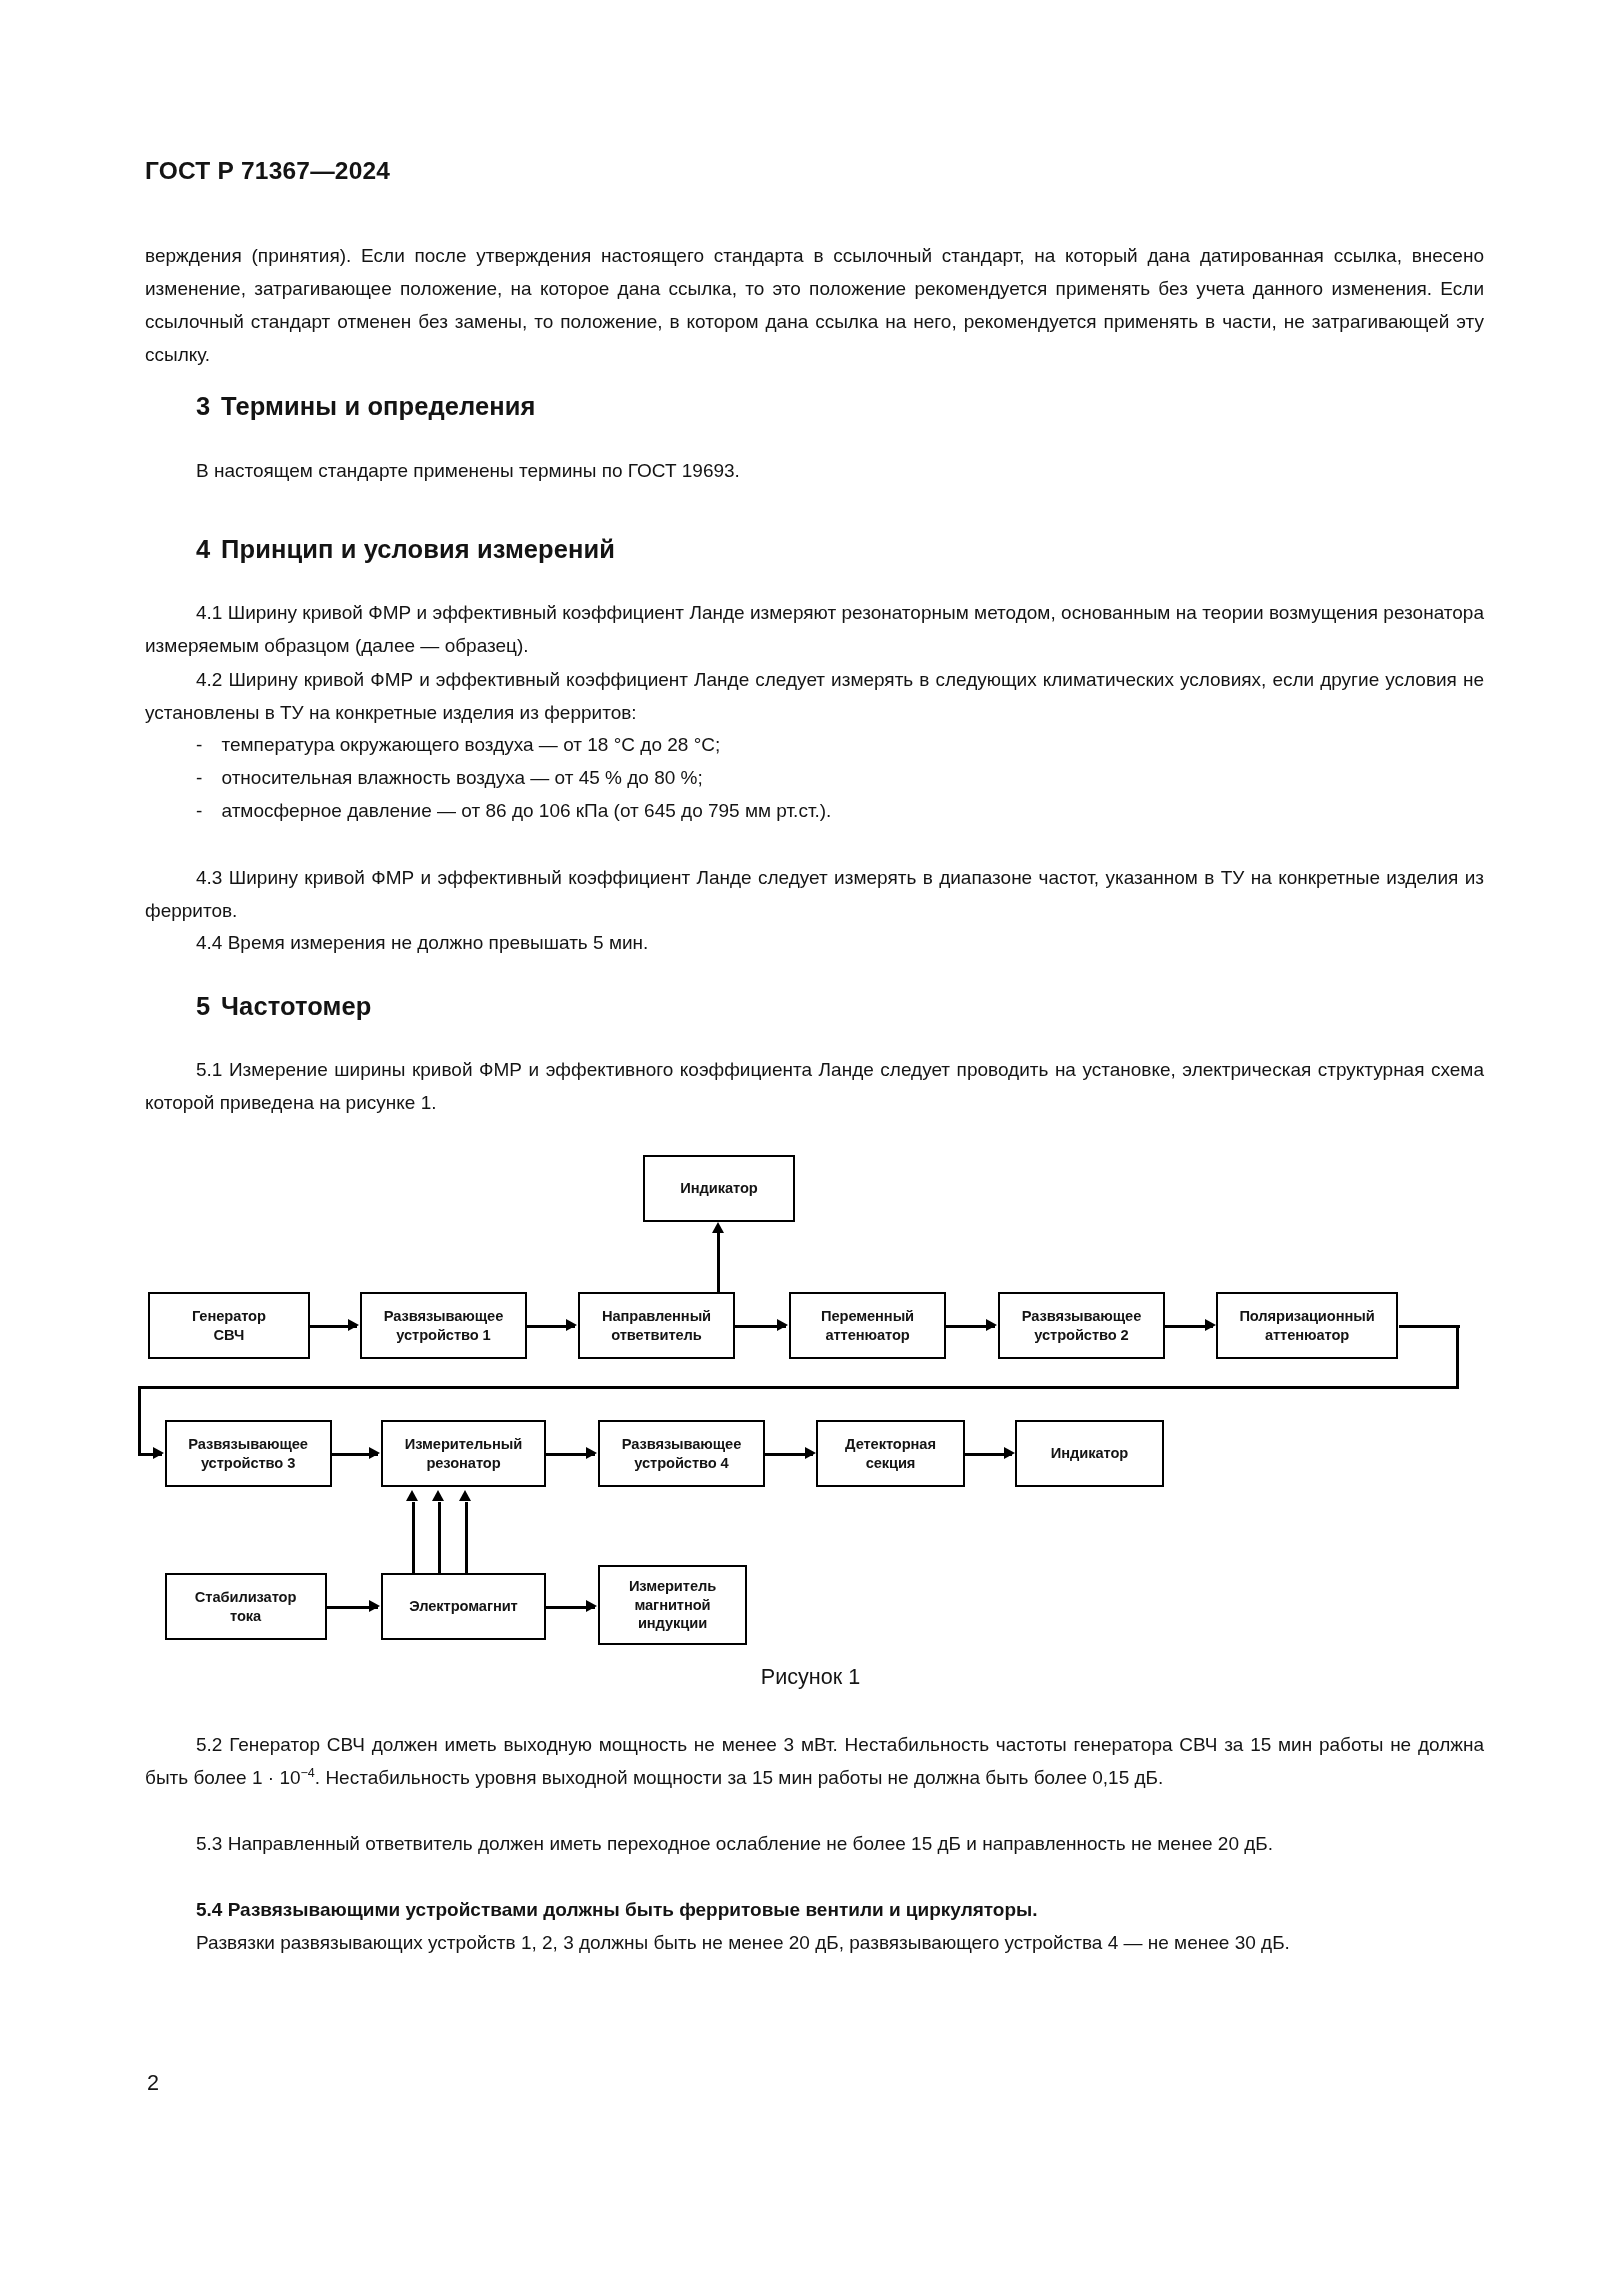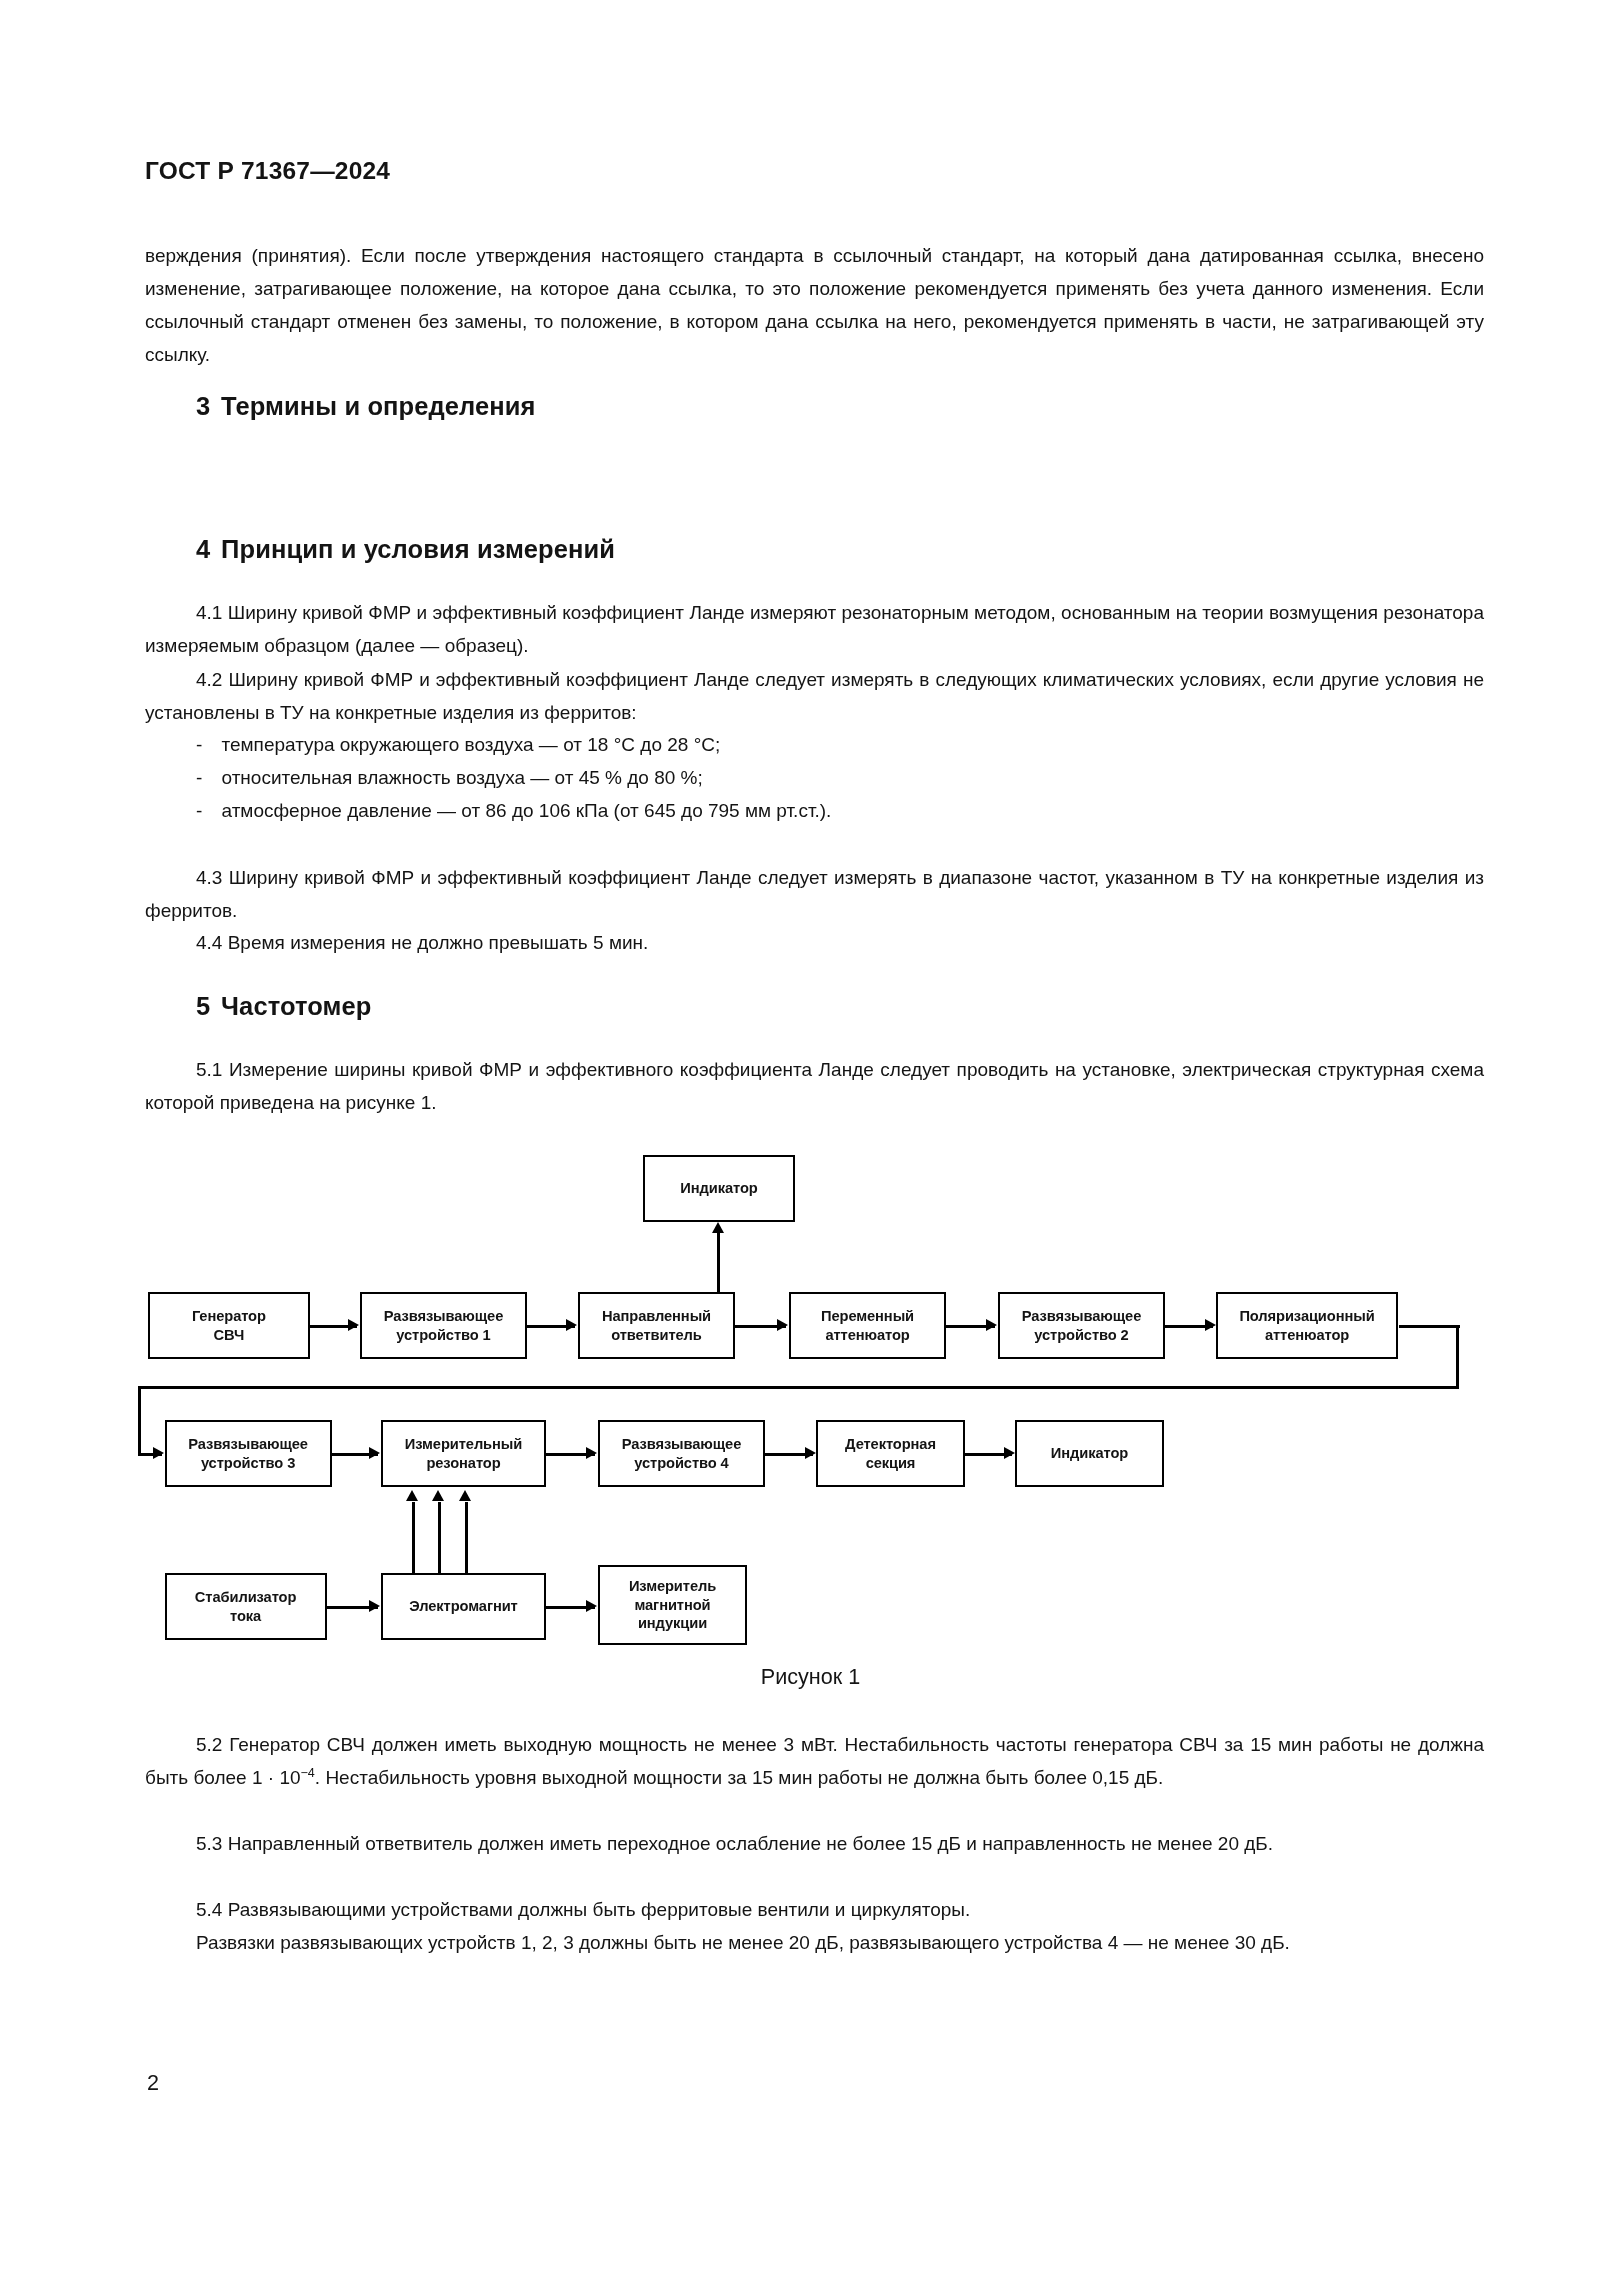--- a/index.html
+++ b/index.html
@@ -150,20 +150,23 @@
 
   <div class="doc-header">ГОСТ Р 71367—2024</div>
 
   <div class="body-block" style="top:231px;">
     <p class="no-indent">верждения (принятия). Если после утверждения настоящего стандарта в ссылочный стандарт, на который дана датированная ссылка, внесено изменение, затрагивающее положение, на которое дана ссылка, то это положение рекомендуется применять без учета данного изменения. Если ссылочный стандарт отменен без замены, то положение, в котором дана ссылка на него, рекомендуется применять в части, не затрагивающей эту ссылку.</p>
   </div>
 
   <div class="section-heading" style="top:384px;">
     <span class="num">3</span><span>Термины и определения</span>
   </div>
+  <div class="body-block" style="top:446px;">
+    <p class="indent">В настоящем стандарте применены термины по ГОСТ 19693.</p>
+  </div>
 
   <div class="section-heading" style="top:527px;">
     <span class="num">4</span><span>Принцип и условия измерений</span>
   </div>
 
   <div class="body-block" style="top:588px;">
     <p class="indent">4.1  Ширину кривой ФМР и эффективный коэффициент Ланде измеряют резонаторным методом, основанным на теории возмущения резонатора измеряемым образцом (далее — образец).</p>
   </div>
 
   <div class="body-block" style="top:655px;">
@@ -298,21 +301,21 @@
   <div class="fig-caption">Рисунок 1</div>
 
   <div class="body-block" style="top:1720px;">
     <p class="indent"><span>5.2  Генератор СВЧ должен иметь выходную мощность не менее 3 мВт. Нестабильность частоты генератора СВЧ за 15 мин работы не должна быть более 1 · 10</span><sup>−4</sup><span>. Нестабильность уровня выходной мощности за 15 мин работы не должна быть более 0,15 дБ.</span></p>
   </div>
 
   <div class="body-block" style="top:1819px;">
     <p class="indent">5.3  Направленный ответвитель должен иметь переходное ослабление не более 15 дБ и направленность не менее 20 дБ.</p>
   </div>
 
-  <div class="body-block" style="top:1885px;">
+  <div class="body-block" style="top:1885px;font-weight:bold;">
     <p class="indent">5.4  Развязывающими устройствами должны быть ферритовые вентили и циркуляторы.</p>
   </div>
 
   <div class="body-block" style="top:1918px;">
     <p class="indent">Развязки развязывающих устройств 1, 2, 3 должны быть не менее 20 дБ, развязывающего устройства 4 — не менее 30 дБ.</p>
   </div>
 
 
   <div class="page-number">2</div>
 

